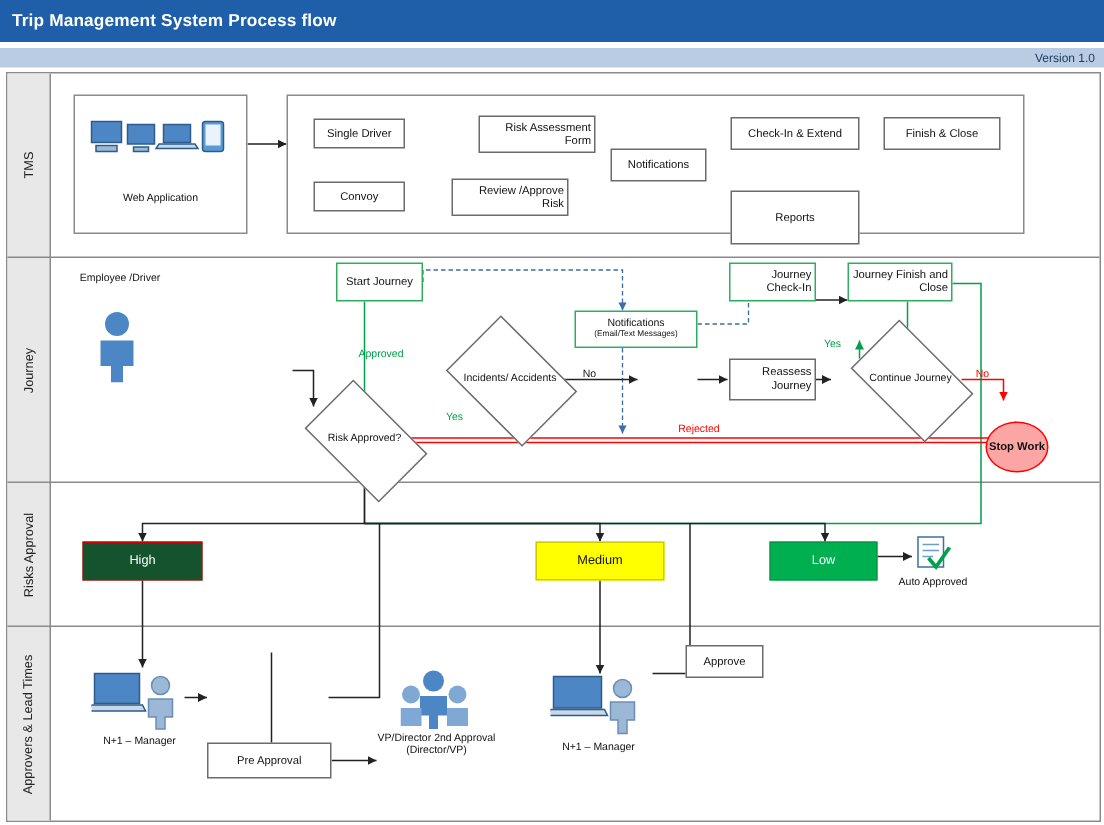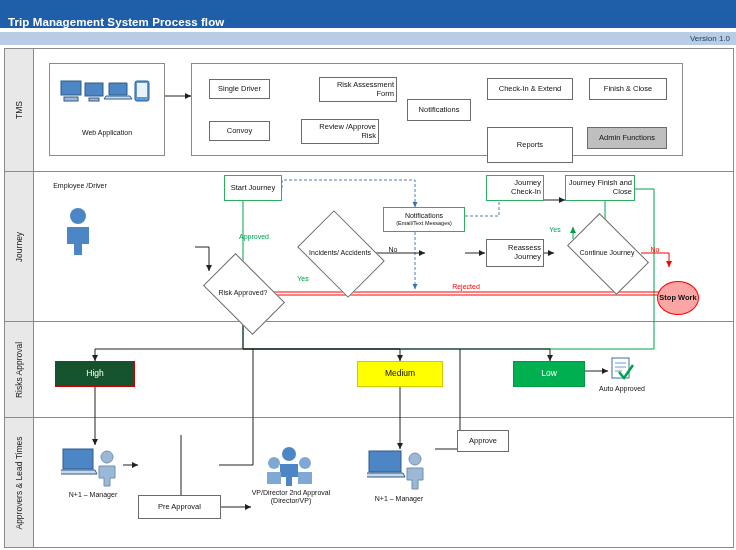--- a/index.html
+++ b/index.html
@@ -8,21 +8,21 @@
     font-family:"Liberation Sans", sans-serif;
     background:#ffffff;
     overflow:hidden;
   }
   #root{position:relative;width:736px;height:550px;}
 
   
   .titlebar{
     position:absolute;left:0;top:0;width:736px;height:28px;
     background:#1f5fa9;color:#ffffff;
-    display:flex;align-items:flex-end;
+    display:flex;align-items:center;
   }
   .titlebar .txt{font-size:11.5px;font-weight:bold;padding-left:8px;letter-spacing:.1px;}
 
   .versionbar{
     position:absolute;left:0;top:32px;width:736px;height:13px;
     background:#b8cce4;color:#1b3a5c;
     display:flex;align-items:center;justify-content:flex-end;
   }
   .versionbar .txt{font-size:8px;padding-right:6px;}
 
@@ -227,21 +227,20 @@
     <div class="box" style="left:204px;top:72px;width:61px;height:20px;">Convoy</div>
 
     <div class="box" style="left:314px;top:28px;width:78px;height:25px;">Risk Assessment Form</div>
     <div class="box" style="left:296px;top:70px;width:78px;height:25px;">Review /Approve Risk</div>
 
     <div class="box" style="left:402px;top:50px;width:64px;height:22px;">Notifications</div>
 
     <div class="box" style="left:482px;top:29px;width:86px;height:22px;">Check-In &amp; Extend</div>
     <div class="box" style="left:584px;top:29px;width:78px;height:22px;">Finish &amp; Close</div>
     <div class="box" style="left:482px;top:78px;width:86px;height:36px;">Reports</div>
-    <div class="box gray" style="left:582px;top:78px;width:80px;height:22px;">Admin Functions</div>
 
     <div class="person-label" style="left:40px;top:133px;width:70px;">Employee /Driver</div>
     <svg style="position:absolute;left:56px;top:158px;width:34px;height:48px;" viewBox="0 0 34 48">
       <circle cx="17" cy="9" r="8" fill="#4d86c4"></circle>
       <path d="M6,20 h22 v17 h-7 v11 h-8 v-11 h-7 z" fill="#4d86c4"></path>
     </svg>
 
 
     <div class="box green-out" style="left:219px;top:126px;width:58px;height:26px;">Start Journey</div>
 

